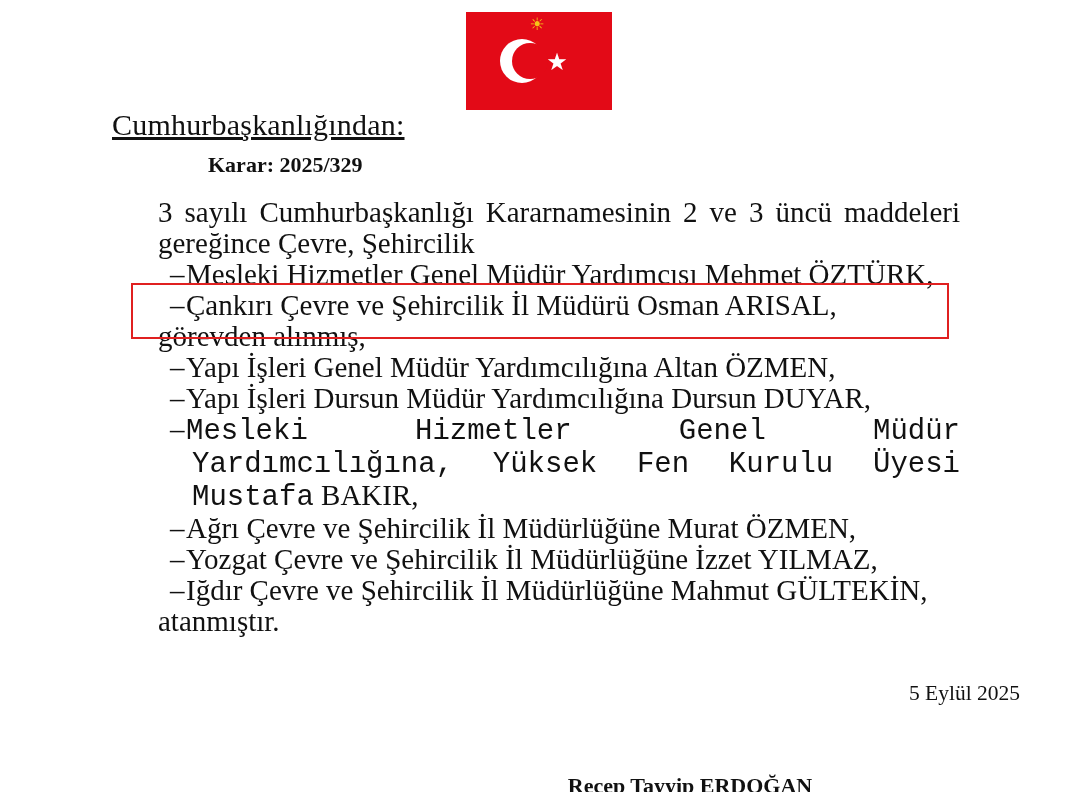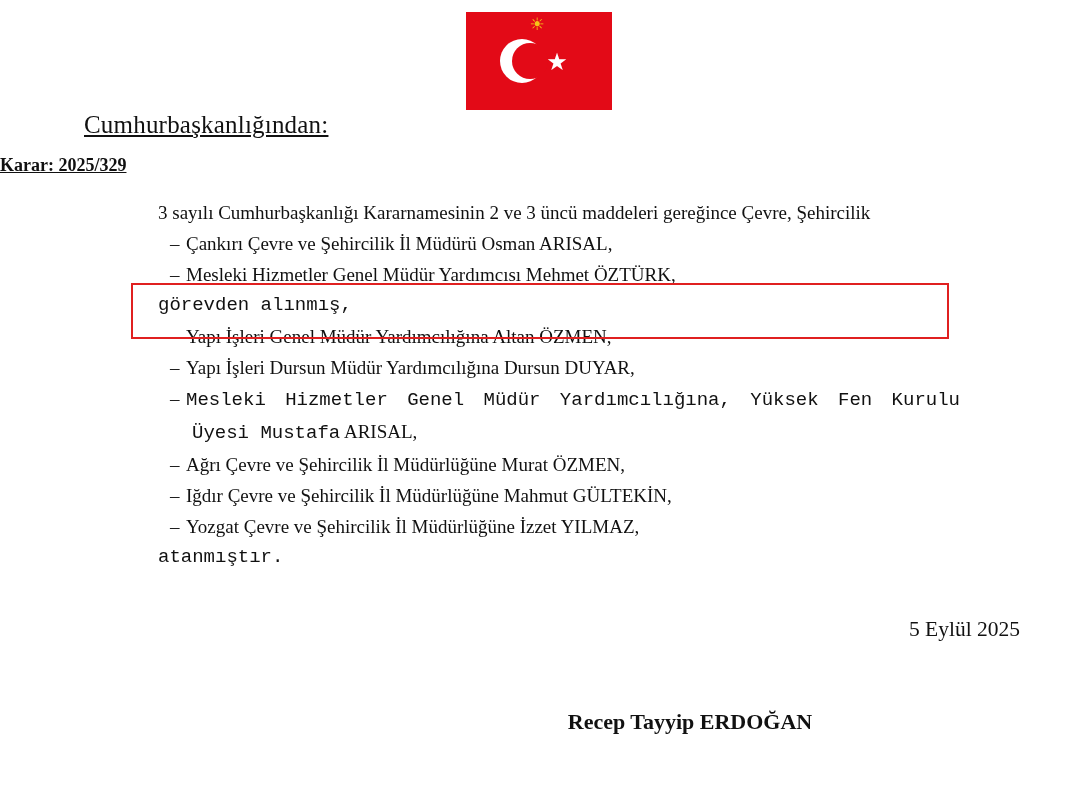--- a/index.html
+++ b/index.html
@@ -79,49 +79,48 @@
   }
 
   
   .doc {
     position: absolute;
     left: 0;
     top: 110px;
     width: 1080px;
   }
   .heading {
-    margin-left: 84px;
-    font-size: 25px;
+    margin-left: 112px;
+    font-size: 30px;
     line-height: 30px;
     text-decoration: underline;
     letter-spacing: 0.2px;
   }
   .karar {
+    margin-left: 208px;
     margin-top: 11px;
-    font-size: 18px;
+    font-size: 22px;
     line-height: 28px;
     font-weight: bold;
-    text-decoration: underline;
   }
   .body-text {
     margin-top: 18px;
     margin-left: 158px;
     margin-right: 120px;
-    font-size: 19px;
+    font-size: 29px;
     line-height: 31px;
     text-align: justify;
   }
   .para {
     margin: 0;
     text-align: justify;
   }
   .flow-line {
     margin: 0;
     margin-left: 0px;
-    font-family: Liberation Mono, monospace;
   }
   .item {
     margin: 0;
     padding-left: 34px;
     text-indent: 0;
   }
   .item .dash {
     display: inline-block;
     width: 16px;
     margin-left: -22px;
@@ -184,48 +183,48 @@
 
     <div class="heading">Cumhurbaşkanlığından:</div>
 
     <div class="karar">Karar: 2025/329</div>
 
     <div class="body-text">
 
       <p class="para">3 sayılı Cumhurbaşkanlığı Kararnamesinin 2 ve 3 üncü maddeleri gereğince Çevre, Şehircilik</p>
 
       <p class="item">
+        <span class="dash">–</span><span>Mesleki Hizmetler Genel Müdür Yardımcısı Mehmet ÖZTÜRK,</span>
+      </p>
+      <p class="item">
         <span class="dash">–</span><span>Çankırı Çevre ve Şehircilik İl Müdürü Osman ARISAL,</span>
-      </p>
-      <p class="item">
-        <span class="dash">–</span><span>Mesleki Hizmetler Genel Müdür Yardımcısı Mehmet ÖZTÜRK,</span>
       </p>
 
       <p class="flow-line">görevden alınmış,</p>
 
       <p class="item">
         <span class="dash">–</span><span>Yapı İşleri Genel Müdür Yardımcılığına Altan ÖZMEN,</span>
       </p>
       <p class="item">
         <span class="dash">–</span><span>Yapı İşleri Dursun Müdür Yardımcılığına Dursun DUYAR,</span>
       </p>
 
       <p class="item item-highlight">
         <span class="dash">–</span><span class="jline jline-1">Mesleki  Hizmetler  Genel  Müdür  Yardımcılığına,  Yüksek  Fen  Kurulu  Üyesi  Mustafa</span>
-        <span class="jline">ARISAL,</span>
+        <span class="jline">BAKIR,</span>
       </p>
 
       <p class="item">
         <span class="dash">–</span><span>Ağrı Çevre ve Şehircilik İl Müdürlüğüne Murat ÖZMEN,</span>
       </p>
       <p class="item">
+        <span class="dash">–</span><span>Yozgat Çevre ve Şehircilik İl Müdürlüğüne İzzet YILMAZ,</span>
+      </p>
+      <p class="item">
         <span class="dash">–</span><span>Iğdır Çevre ve Şehircilik İl Müdürlüğüne Mahmut GÜLTEKİN,</span>
-      </p>
-      <p class="item">
-        <span class="dash">–</span><span>Yozgat Çevre ve Şehircilik İl Müdürlüğüne İzzet YILMAZ,</span>
       </p>
 
       <p class="flow-line">atanmıştır.</p>
     </div>
 
     <div class="date">5 Eylül 2025</div>
 
     <div class="sign">
       <div class="sign-name"><b>Recep Tayyip ERDOĞAN</b></div>
 

